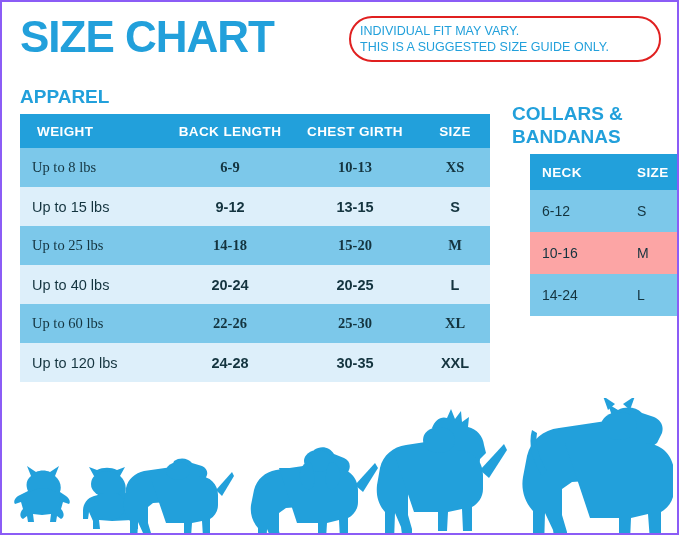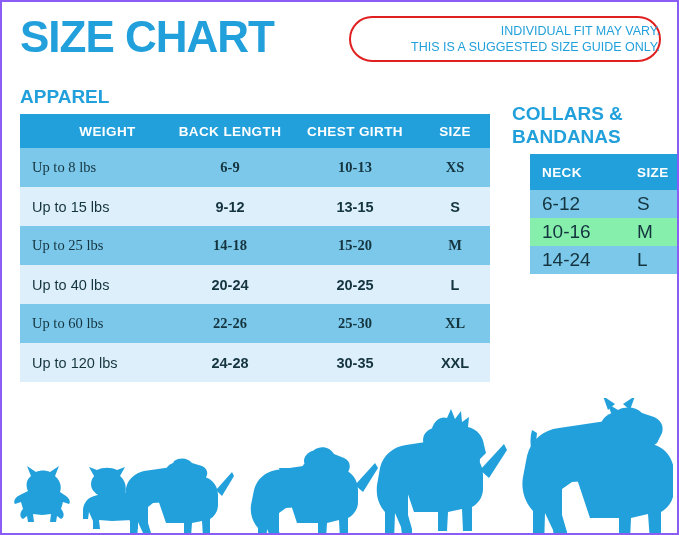--- a/index.html
+++ b/index.html
@@ -45,21 +45,21 @@
   .note-text {
     position: absolute;
     left: 358px;
     top: 21px;
     width: 300px;
     font-size: 12.5px;
     line-height: 16px;
     color: #22a0db;
     font-family: "Liberation Sans", sans-serif;
   }
-  .note-text div { white-space: nowrap; text-align: right; }
+  .note-text div { white-space: nowrap; }
 
   .section-label {
     position: absolute;
     font-size: 19px;
     font-weight: bold;
     color: #22a0db;
     font-family: "Liberation Sans", sans-serif;
   }
   .apparel-label { left: 18px; top: 84px; }
   .collars-label {
@@ -98,50 +98,50 @@
     height: 34px;
   }
   .apparel-table tbody tr.odd td { background: #7cc8ea; color: #14343f; font-family: Liberation Serif, serif; }
   .apparel-table tbody tr.even td { background: #ddeffa; color: #14343f; }
   .apparel-table td.c-weight {
     text-align: left;
     padding-left: 12px;
     font-weight: normal;
     font-size: 14.5px;
   }
-  .apparel-table th.c-weight { text-align: center; padding-left: 25px; }
+  .apparel-table th.c-weight { text-align: left; padding-left: 17px; }
   .apparel-table td.c-back, .apparel-table td.c-chest {
     text-align: center;
     font-weight: bold;
   }
   .apparel-table td.c-size {
     text-align: center;
     font-weight: bold;
   }
   .apparel-table th.c-back { width: 120px; }
   .apparel-table th.c-chest { width: 130px; }
   .apparel-table th.c-size { width: 70px; }
 
   .collars-table th, .collars-table td {
-    height: 28px;
-    font-size: 19px;
+    height: 42px;
+    font-size: 14px;
     padding: 0;
   }
   .collars-table thead th {
     background: #22a0db;
     color: #ffffff;
     font-weight: bold;
     font-size: 13.5px;
     letter-spacing: 0.4px;
     height: 36px;
   }
   .collars-table th.n-neck { text-align: left; padding-left: 12px; width: 85px; }
   .collars-table th.n-size { text-align: left; padding-left: 10px; }
   .collars-table tbody tr.odd td { background: #7cc8ea; color: #14343f; }
-  .collars-table tbody tr.even td { background: #86efac; color: #14343f; }
+  .collars-table tbody tr.even td { background: #fca5a5; color: #14343f; }
   .collars-table td.n-neck { text-align: left; padding-left: 12px; }
   .collars-table td.n-size { text-align: left; padding-left: 10px; }
 
   .dogs {
     position: absolute;
     left: 0;
     bottom: 0;
     width: 671px;
     height: 135px;
   }

